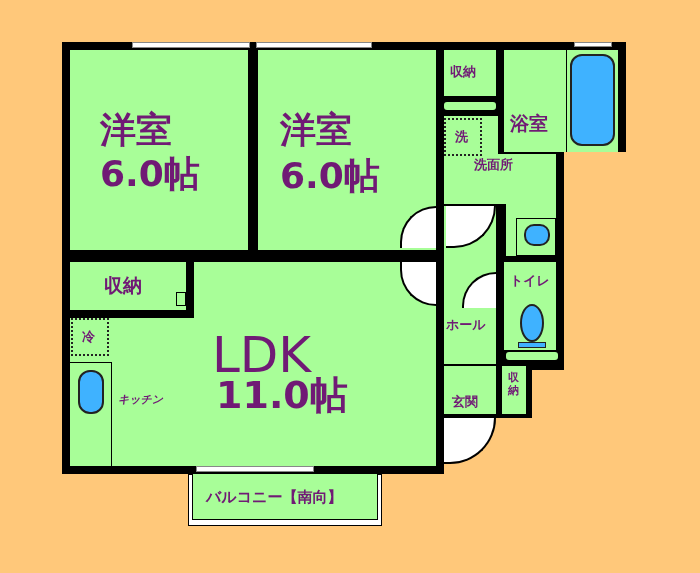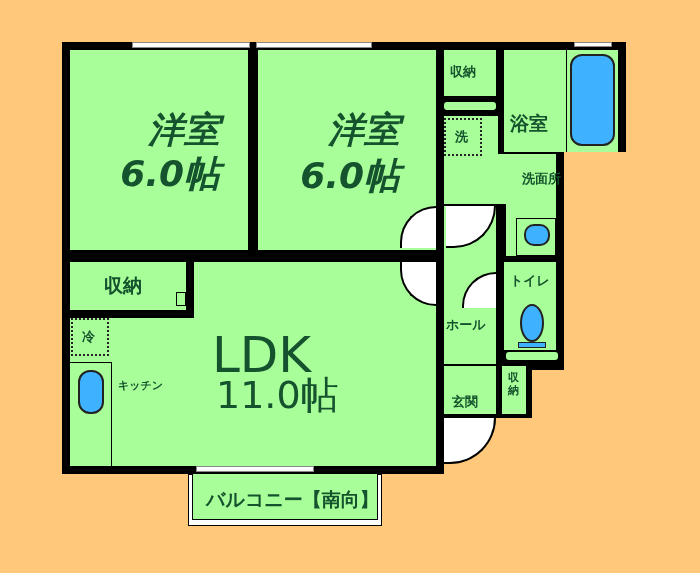--- a/index.html
+++ b/index.html
@@ -2,22 +2,22 @@
 <html><head>
 <meta charset="utf-8">
 <style>
   html,body{margin:0;padding:0;}
   body{width:700px;height:573px;background:#ffc87a;position:relative;overflow:hidden;font-family:"DejaVu Sans","Liberation Sans",sans-serif;}
   .abs{position:absolute;box-sizing:border-box;}
   .room{background:#a8fe98;}
   .wall{background:#000;}
   .win{background:#fff;border:1px solid #888;}
   .fix{background:#3fb2ff;border:2px solid #222;border-radius:12px;}
-  .lbl{position:absolute;color:#14532d;font-weight:bold;white-space:nowrap;line-height:1;}
-  .big{font-size:36px;text-align:right;font-style:italic;}
+  .lbl{position:absolute;color:#701a75;font-weight:bold;white-space:nowrap;line-height:1;}
+  .big{font-size:36px;text-align:left;}
   .med{font-size:19px;}
   .sm{font-size:13px;}
   .xs{font-size:11px;}
   .dotbox{border:2px dotted #222;}
   .door{background:#fff;border:2px solid #000;}
 </style>
 </head>
 <body>
 
 <div class="abs wall" style="left:62px;top:42px;width:382px;height:432px;"></div>
@@ -33,43 +33,43 @@
 <div class="lbl big" style="left:280px;top:112px;width:120px;">洋室</div>
 <div class="lbl big" style="left:280px;top:158px;width:120px;">6.0帖</div>
 
 <div class="abs room" style="left:70px;top:262px;width:116px;height:48px;"></div>
 <div class="lbl med" style="left:104px;top:276px;">収納</div>
 <div class="abs" style="left:176px;top:292px;width:10px;height:14px;border:1px solid #000;"></div>
 
 <div class="abs room" style="left:70px;top:318px;width:366px;height:148px;"></div>
 <div class="abs room" style="left:194px;top:262px;width:242px;height:60px;"></div>
 <div class="lbl" style="left:212px;top:330px;font-size:50px;font-weight:normal;">LDK</div>
-<div class="lbl" style="left:216px;top:376px;font-size:38px;font-weight:normal;">11.0帖</div>
+<div class="lbl" style="left:216px;top:376px;font-size:38px;font-weight:bold;">11.0帖</div>
 
 <div class="abs dotbox" style="left:71px;top:318px;width:38px;height:38px;"></div>
 <div class="lbl sm" style="left:82px;top:330px;">冷</div>
 
 <div class="abs" style="left:70px;top:362px;width:42px;height:104px;border-right:1px solid #000;border-top:1px solid #000;"></div>
 <div class="abs fix" style="left:78px;top:370px;width:26px;height:44px;"></div>
-<div class="lbl xs" style="left:118px;top:380px;">キッチン</div>
+<div class="lbl xs" style="left:118px;top:394px;font-style:italic;">キッチン</div>
 
 <div class="abs room" style="left:444px;top:50px;width:52px;height:46px;"></div>
 <div class="lbl sm" style="left:450px;top:65px;">収納</div>
 <div class="abs room" style="left:444px;top:102px;width:52px;height:8px;border-radius:3px;"></div>
 
 <div class="abs room" style="left:504px;top:50px;width:62px;height:102px;"></div>
 <div class="lbl med" style="left:510px;top:94px;margin-top:20px;">浴室</div>
 <div class="abs room" style="left:566px;top:50px;width:52px;height:102px;border-left:1px solid #000;"></div>
 <div class="abs fix" style="left:570px;top:54px;width:45px;height:92px;"></div>
 
 <div class="abs room" style="left:444px;top:116px;width:54px;height:88px;"></div>
 <div class="abs room" style="left:496px;top:154px;width:60px;height:50px;"></div>
 <div class="abs dotbox" style="left:444px;top:118px;width:38px;height:38px;"></div>
 <div class="lbl sm" style="left:455px;top:130px;">洗</div>
-<div class="lbl sm" style="left:474px;top:172px;margin-left:48px;">洗面所</div>
+<div class="lbl sm" style="left:474px;top:158px;">洗面所</div>
 <div class="abs room" style="left:506px;top:204px;width:50px;height:52px;"></div>
 <div class="abs" style="left:516px;top:218px;width:40px;height:38px;border:1px solid #000;"></div>
 <div class="abs fix" style="left:524px;top:224px;width:26px;height:22px;border-radius:10px;"></div>
 
 <div class="abs room" style="left:444px;top:206px;width:52px;height:158px;"></div>
 <div class="lbl sm" style="left:446px;top:318px;">ホール</div>
 
 <div class="abs room" style="left:504px;top:262px;width:52px;height:88px;"></div>
 <div class="lbl sm" style="left:510px;top:274px;text-align:right;">トイレ</div>
 <div class="abs fix" style="left:520px;top:304px;width:24px;height:38px;border-radius:50%;"></div>
@@ -88,13 +88,13 @@
 <div class="abs win" style="left:574px;top:42px;width:38px;height:5px;"></div>
 <div class="abs win" style="left:196px;top:466px;width:118px;height:6px;"></div>
 
 <div class="abs door" style="left:400px;top:206px;width:36px;height:42px;border-radius:40px 0 0 0;border-right:none;border-bottom:none;"></div>
 <div class="abs door" style="left:400px;top:262px;width:36px;height:44px;border-radius:0 0 0 40px;border-right:none;border-top:none;"></div>
 <div class="abs door" style="left:446px;top:206px;width:50px;height:42px;border-radius:0 0 50px 0;border-left:none;border-top:none;"></div>
 <div class="abs door" style="left:462px;top:272px;width:34px;height:36px;border-radius:36px 0 0 0;border-right:none;border-bottom:none;"></div>
 
 <div class="abs" style="left:188px;top:474px;width:194px;height:52px;background:#fff;border:1px solid #000;"></div>
 <div class="abs room" style="left:192px;top:474px;width:186px;height:46px;border:1px solid #000;border-top:none;"></div>
-<div class="lbl sm" style="left:206px;top:490px;font-size:19px;">バルコニー【南向】</div>
+<div class="lbl sm" style="left:206px;top:490px;font-size:15px;">バルコニー【南向】</div>
 
 </body></html>

